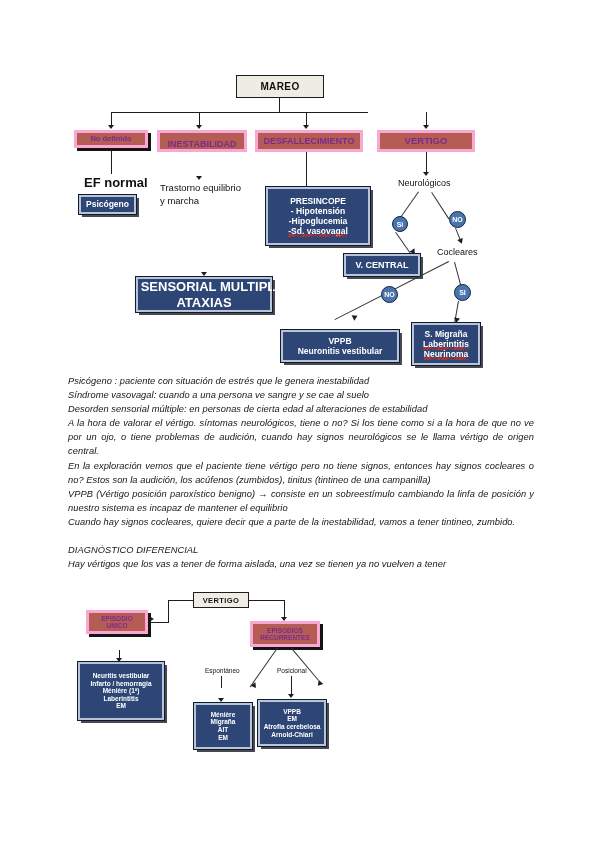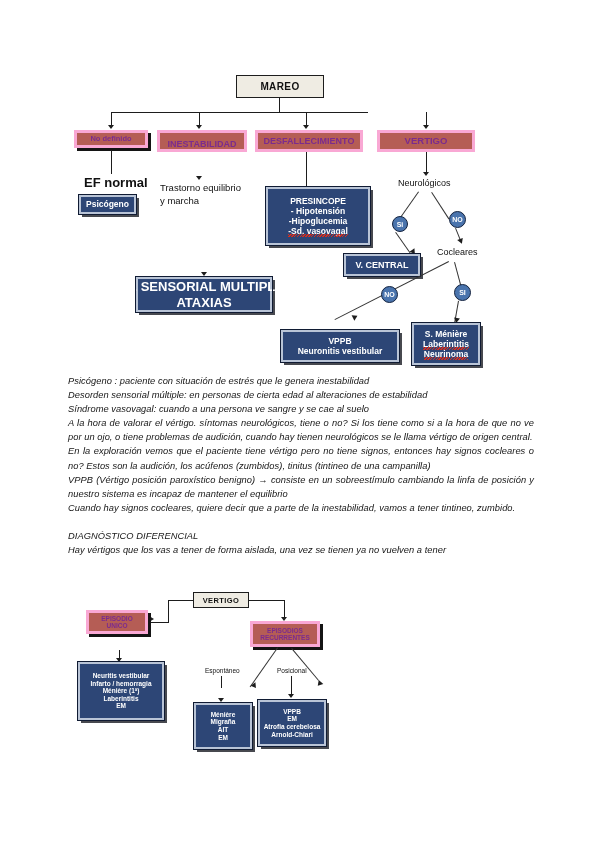--- a/index.html
+++ b/index.html
@@ -228,31 +228,31 @@
   </div>
   <div class="abs dline" style="left:459px;top:301px;width:22px;transform:rotate(100deg);"></div>
   <div class="abs arrow-gen" style="left:454px;top:318px;transform:rotate(10deg);"></div>
 
   <div class="abs node-navy" style="left:281px;top:330px;width:118px;height:32px;font-size:8.5px;">
     <span class="ln">VPPB</span>
     <span class="ln">Neuronitis vestibular</span>
   </div>
 
   <div class="abs node-navy" style="left:412px;top:323px;width:68px;height:42px;font-size:8.5px;">
-    <span class="ln">S. Ménière</span>
+    <span class="ln">S. Migraña</span>
     <span class="ln squig">Laberintitis</span>
     <span class="ln squig">Neurinoma</span>
   </div>
 </div>
 
 <div class="prose" style="top:374px;font-style:italic;">
   <p>Psicógeno : paciente con situación de estrés que le genera inestabilidad</p>
+  <p>Síndrome vasovagal: cuando a una persona ve sangre y se cae al suelo</p>
   <p>Desorden sensorial múltiple: en personas de cierta edad al alteraciones de estabilidad</p>
-  <p>Síndrome vasovagal: cuando a una persona ve sangre y se cae al suelo</p>
-  <p class="just">A la hora de valorar el vértigo. síntomas neurológicos, tiene o no? Si los tiene como si a la hora de que no ve por un ojo, o tiene problemas de audición, cuando hay tienen neurológicos se le llama vértigo de origen central.</p>
+  <p class="just">A la hora de valorar el vértigo. síntomas neurológicos, tiene o no? Si los tiene como si a la hora de que no ve por un ojo, o tiene problemas de audición, cuando hay signos neurológicos se le llama vértigo de origen central.</p>
   <p class="just">En la exploración vemos que el paciente tiene vértigo pero no tiene signos, entonces hay signos cocleares o no? Estos son la audición, los acúfenos (zumbidos), tinitus (tintineo de una campanilla)</p>
   <p class="just">VPPB (Vértigo posición paroxístico benigno) →  consiste en un sobreestímulo cambiando la linfa de posición y nuestro sistema es incapaz de mantener el equilibrio</p>
   <p class="just">Cuando hay signos cocleares, quiere decir que a parte de la inestabilidad, vamos a tener tintineo, zumbido.</p>
   <p class="gap"></p>
   <p>DIAGNÓSTICO DIFERENCIAL</p>
   <p>Hay vértigos que los vas a tener de forma aislada, una vez se tienen ya no vuelven a tener</p>
 </div>
 
 <div class="abs" style="left:0;top:588px;width:600px;height:180px;">
 

